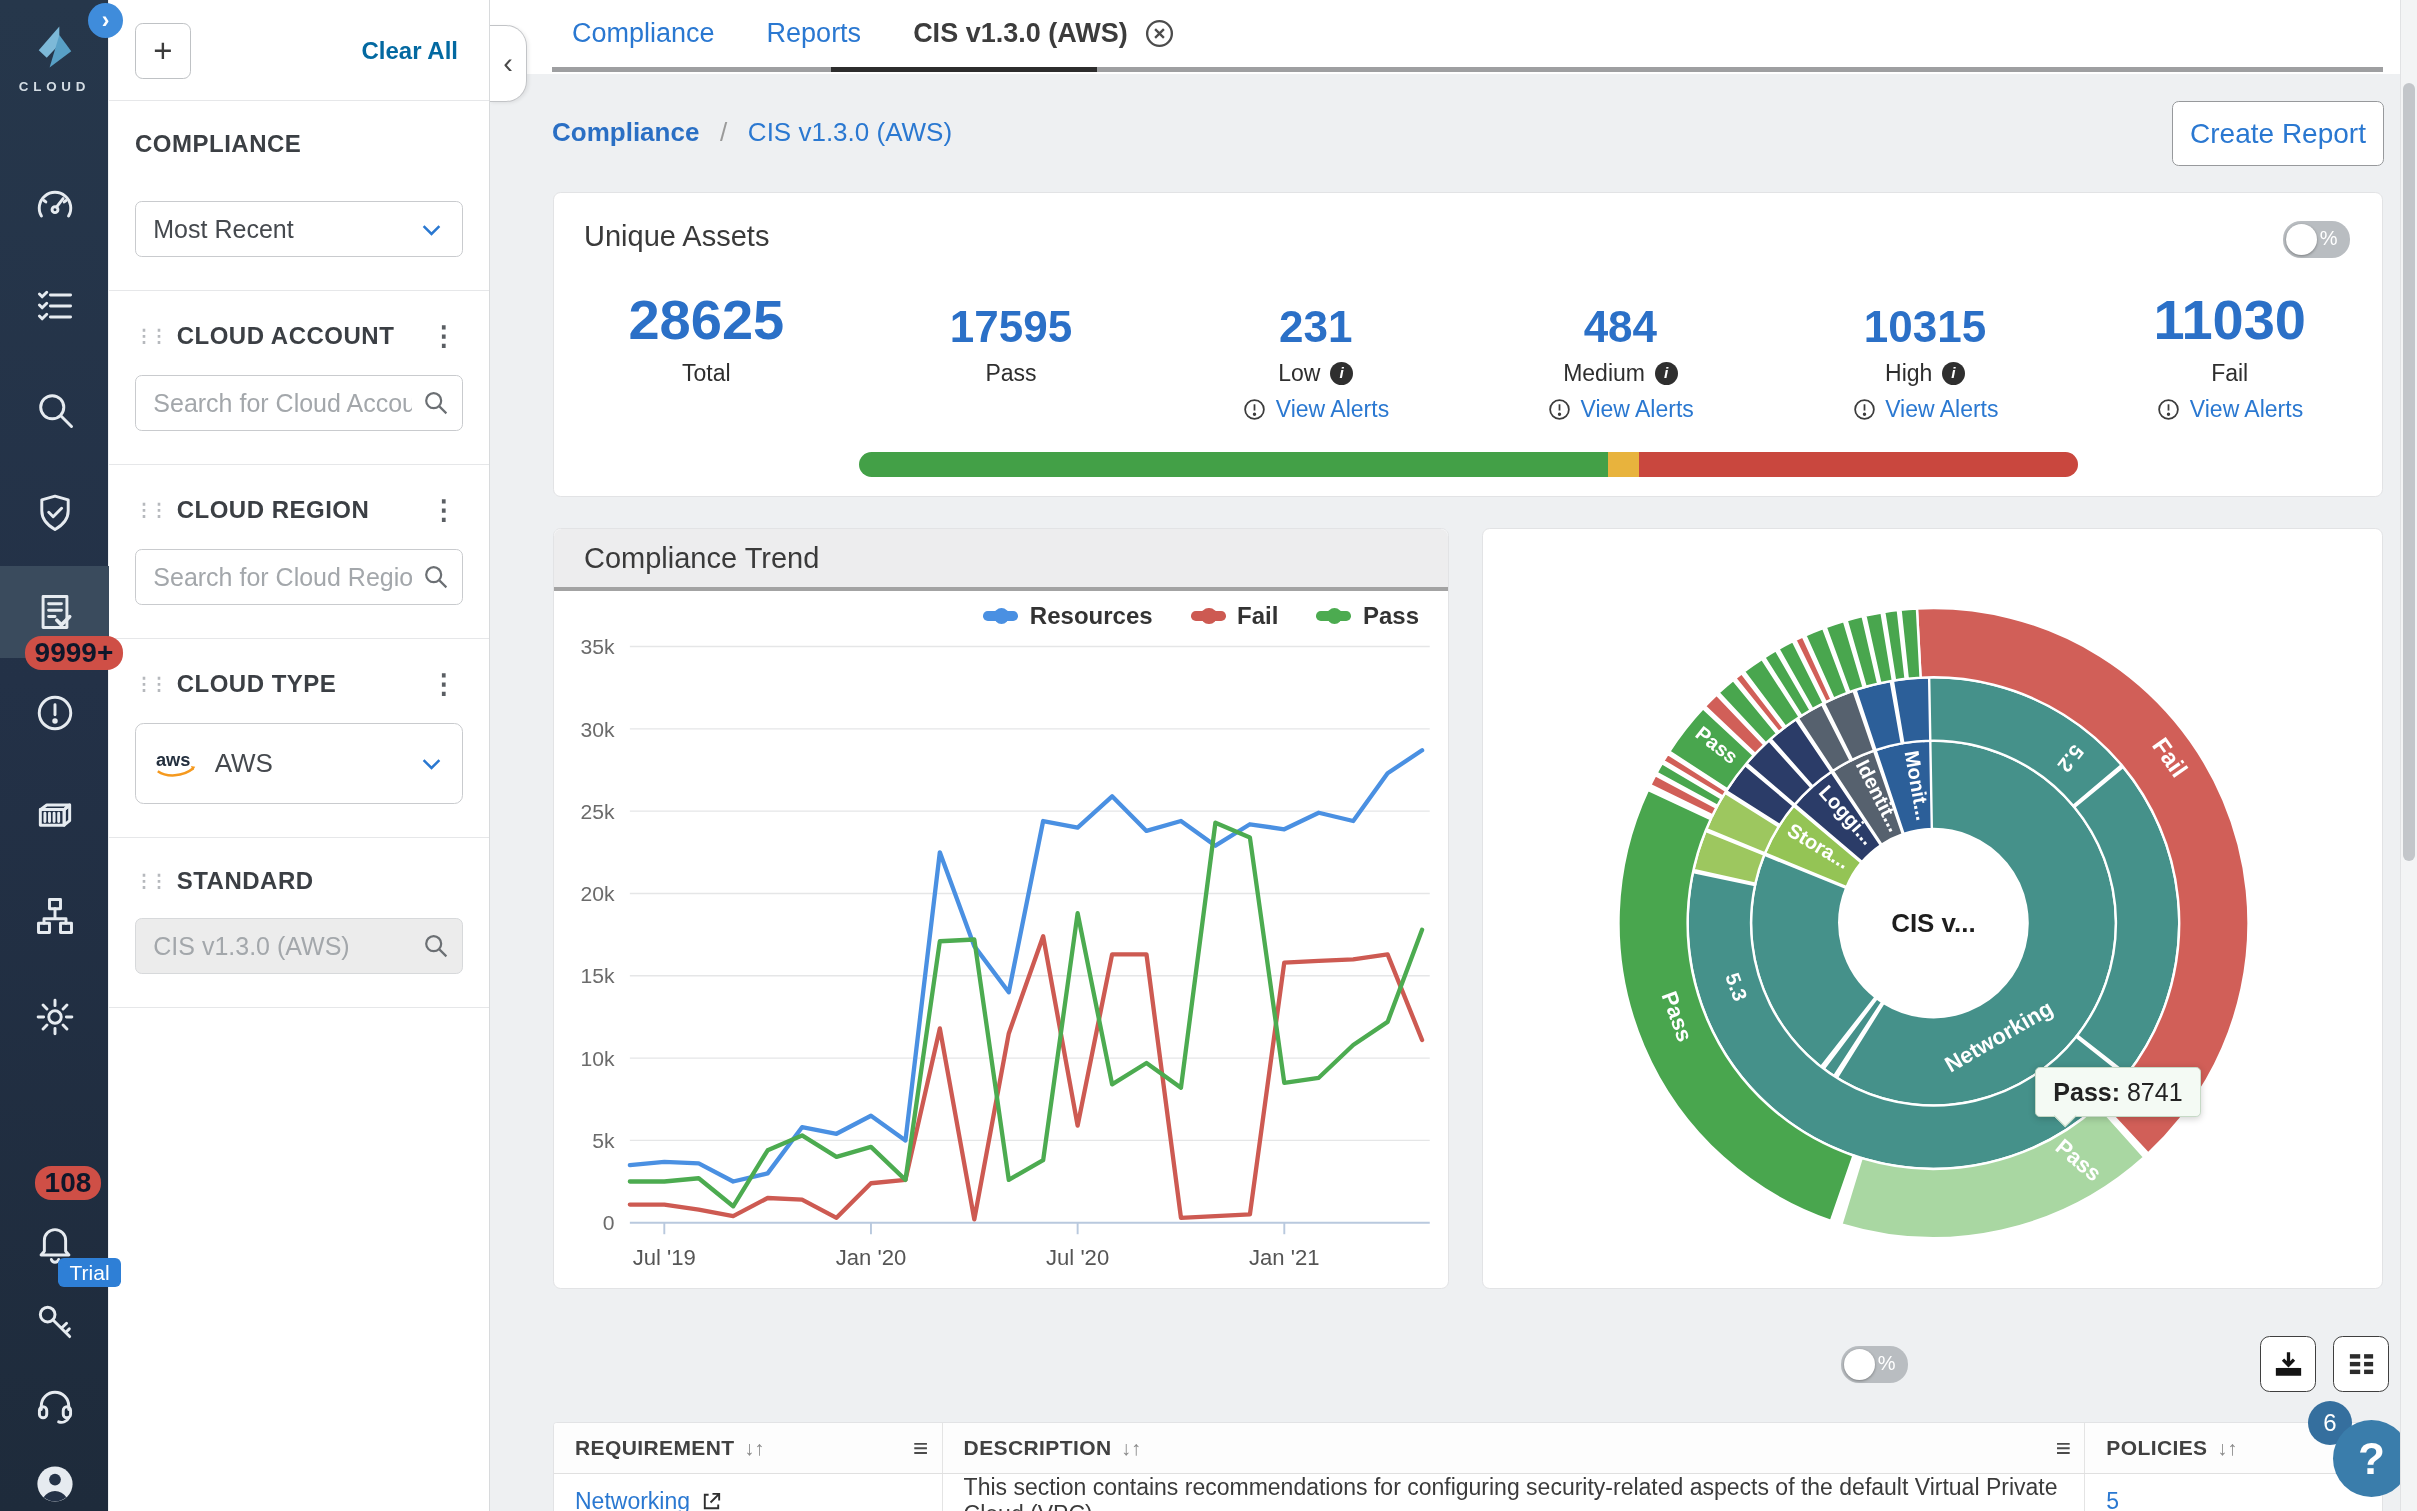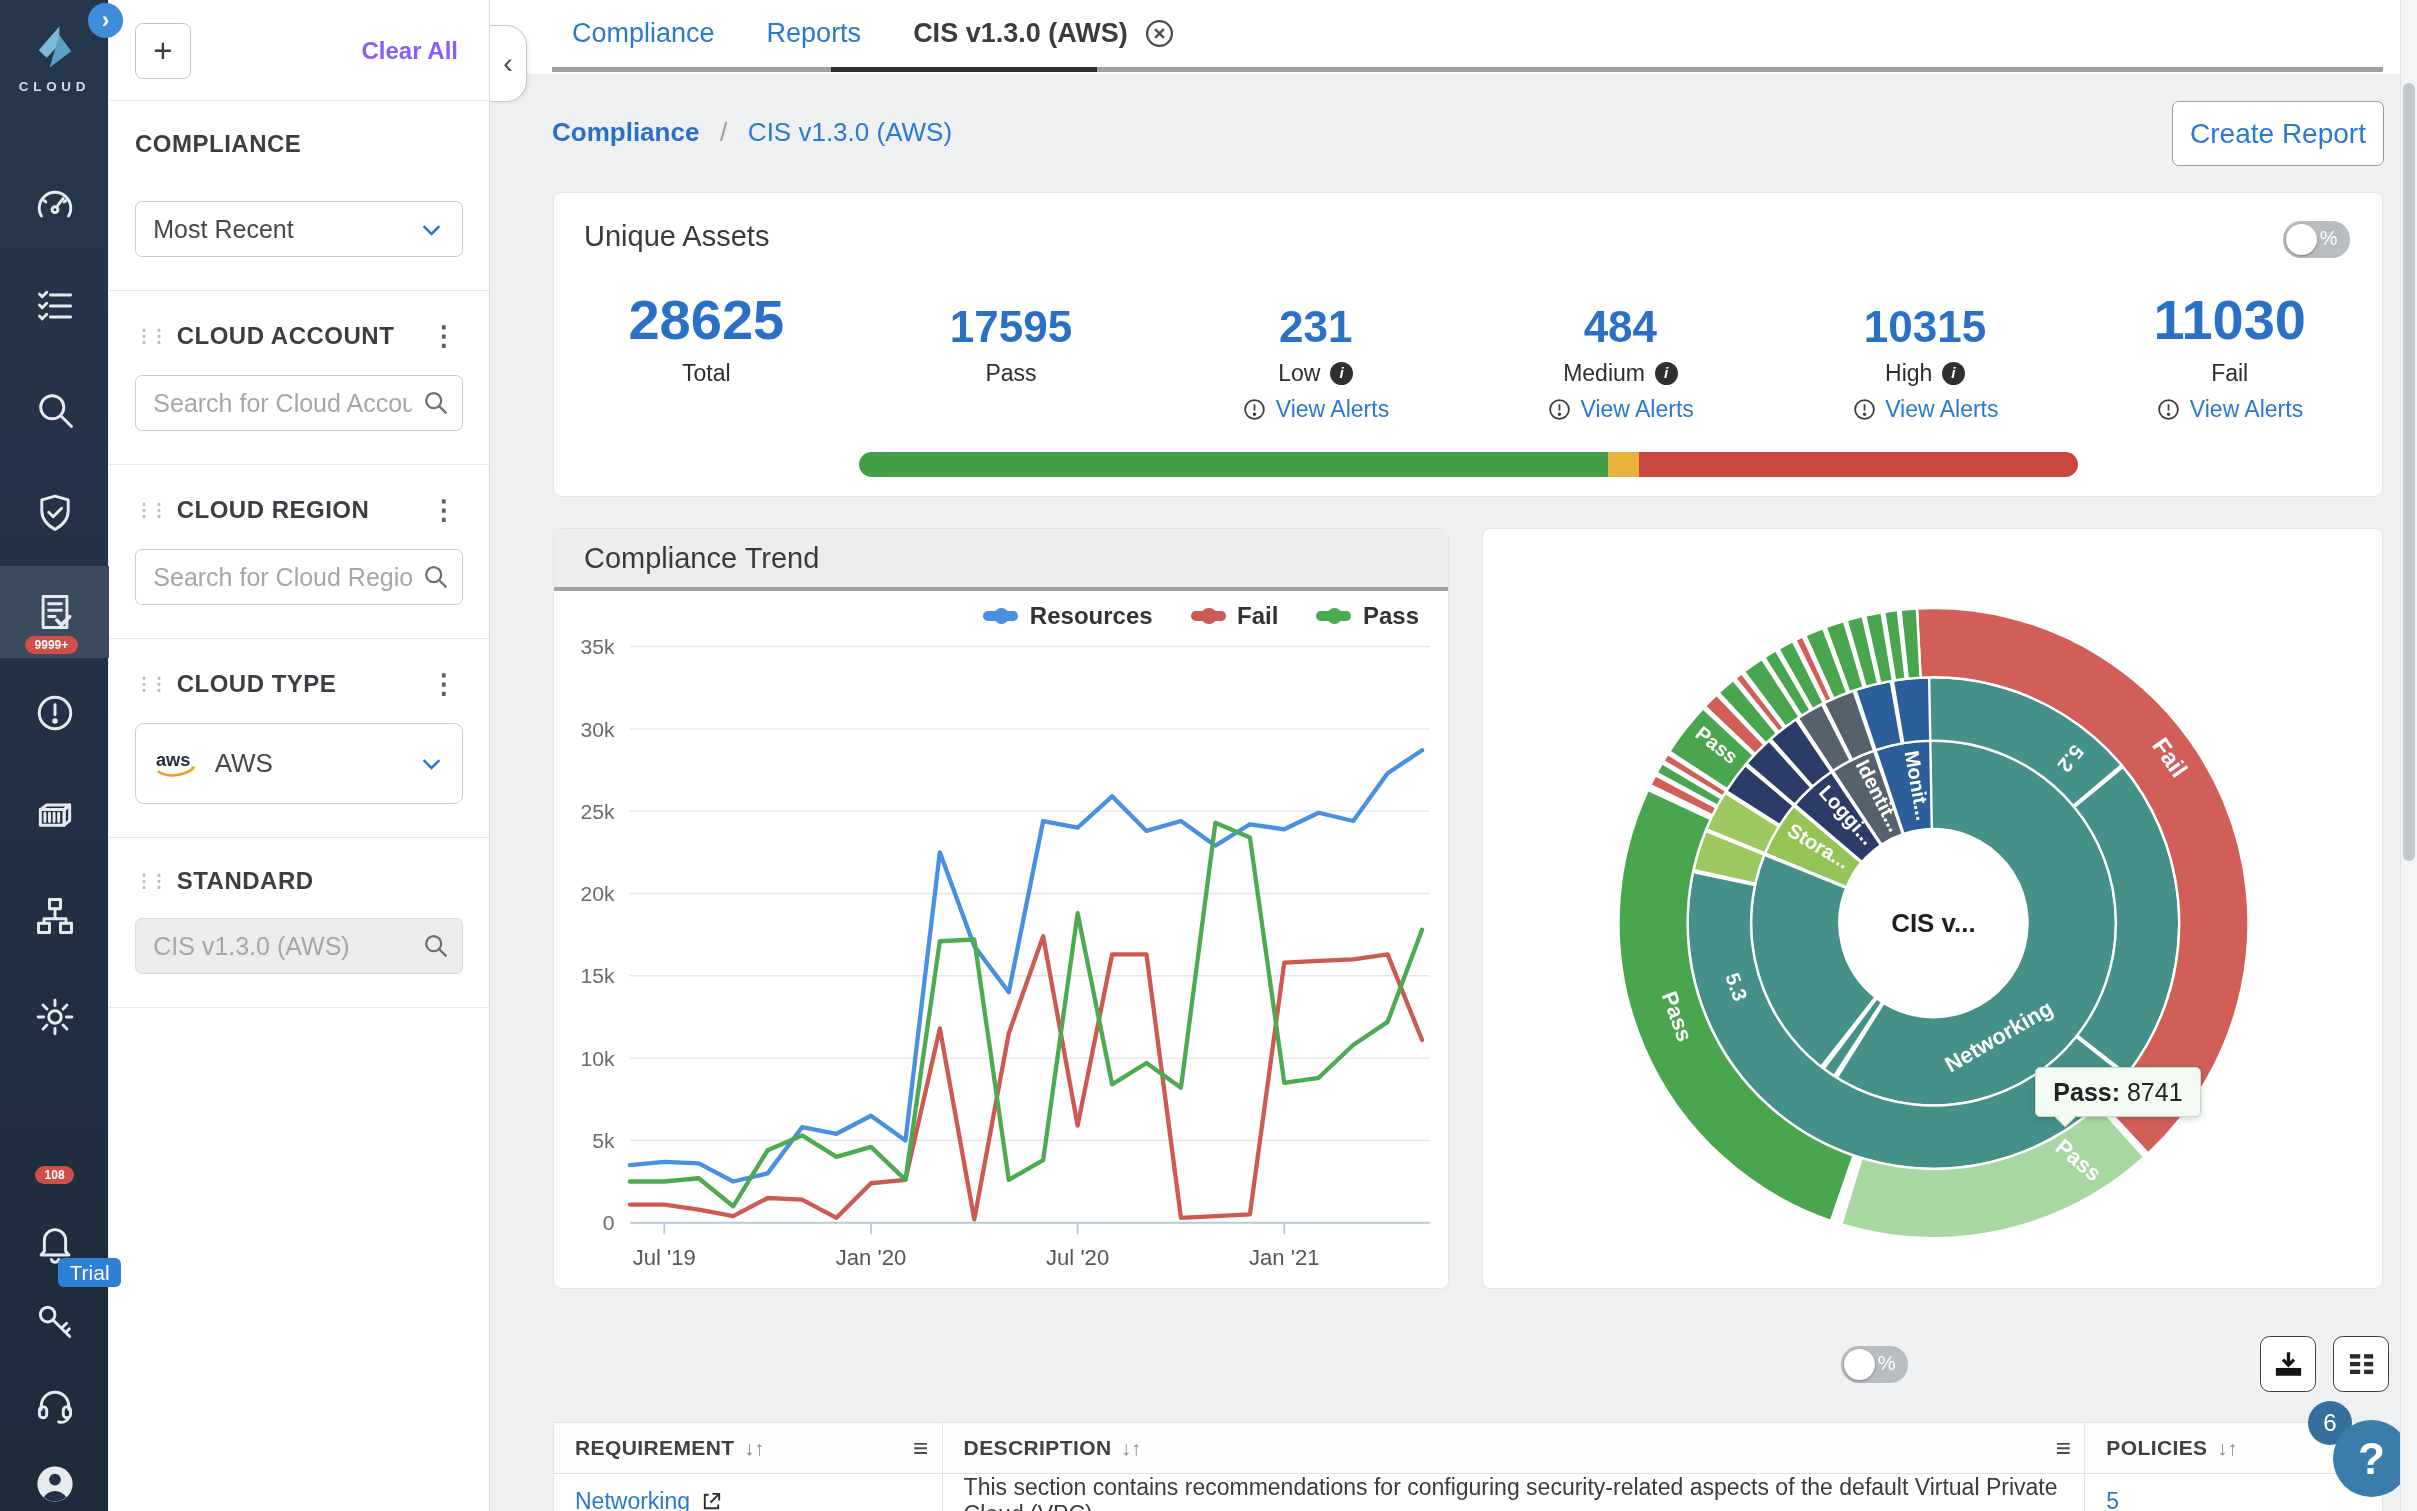--- a/index.html
+++ b/index.html
@@ -5,36 +5,36 @@
   html,body{margin:0;padding:0;background:#dde0e3;}
   #app{position:relative;width:2417px;height:1511px;background:#eef0f2;overflow:hidden;
        font-family:"Liberation Sans",sans-serif;color:#333;}
 
   
   #sidebar{position:absolute;left:0;top:0;width:108px;height:1511px;z-index:20;
            background:linear-gradient(180deg,#26374b 0%,#233147 45%,#1e2b3b 100%);}
   .sb-item{position:absolute;left:0;width:109px;height:92px;display:flex;align-items:center;justify-content:center;cursor:pointer;}
   .sb-item.active{background:#3a4b5d;}
   .sb-item svg{width:44px;height:44px;}
-  .sb-badge{position:absolute;background:#cf4f46;color:#ffffff;font-size:12px;font-weight:bold;
+  .sb-badge{position:absolute;background:#cf4f46;color:#0f172a;font-size:28px;font-weight:bold;
             border-radius:16.3px;padding:2.9px 9.6px;line-height:1;z-index:3;}
   .sb-bluetag{position:absolute;background:#2e7fd6;color:#fff;font-size:21px;border-radius:5.8px;
             padding:3.8px 11.5px;line-height:1;z-index:3;}
   #logo{position:absolute;left:0;top:21px;width:109px;text-align:center;}
   #logo-text{color:#d4dde4;font-size:13.4px;letter-spacing:4.8px;margin-top:1.9px;font-weight:bold;}
   #pin{position:absolute;left:88px;top:2.9px;width:35px;height:35px;border-radius:50%;background:#3f8cdb;
        color:#fff;font-size:23px;font-weight:bold;display:flex;align-items:center;justify-content:center;z-index:30;cursor:pointer;}
 
   
   #filters{position:absolute;left:109px;top:0;width:381px;height:1511px;background:#fff;
            border-right:1px solid #d8dadc;z-index:10;box-sizing:border-box;}
   .fheader{height:100px;border-bottom:1px solid #e6e7e9;position:relative;}
   #add-filter{position:absolute;left:26px;top:23px;width:54px;height:54px;background:#fff;border:1px solid #bfc2c5;
               border-radius:7.7px;font-size:33px;color:#3c3c3c;display:flex;align-items:center;justify-content:center;cursor:pointer;}
-  #clear-all{position:absolute;right:31px;top:37px;color:#8b5cf6;font-size:24px;font-weight:bold;cursor:pointer;}
+  #clear-all{position:absolute;right:31px;top:37px;color:#0369a1;font-size:24px;font-weight:bold;cursor:pointer;}
   .fsection{border-bottom:1px solid #e6e7e9;padding:29px 26px 33px 26px;}
   .ftitle-row{display:flex;align-items:center;}
   .fdrag{color:#b6b9bd;font-size:18px;letter-spacing:-2.9px;margin-right:11.5px;font-weight:bold;}
   .ftitle{font-size:24px;font-weight:bold;color:#3b3f44;letter-spacing:0.5px;flex:1;}
   .fkebab{color:#5a5e63;font-size:27px;font-weight:bold;cursor:pointer;padding:0 5.8px;}
   .fcontrol{margin-top:23px;position:relative;}
   .fcontrol input, .fselect{width:100%;box-sizing:border-box;height:56px;border:1px solid #c9cbce;border-radius:6.7px;
         font-size:25px;font-family:"Liberation Sans",sans-serif;color:#45494e;padding:0 50px 0 17.3px;background:#fff;outline:none;}
   .fcontrol input::placeholder{color:#a3a7ab;}
   .fcontrol input.disabled{background:#ececec;color:#9aa0a5;border-color:#d7d9db;}

